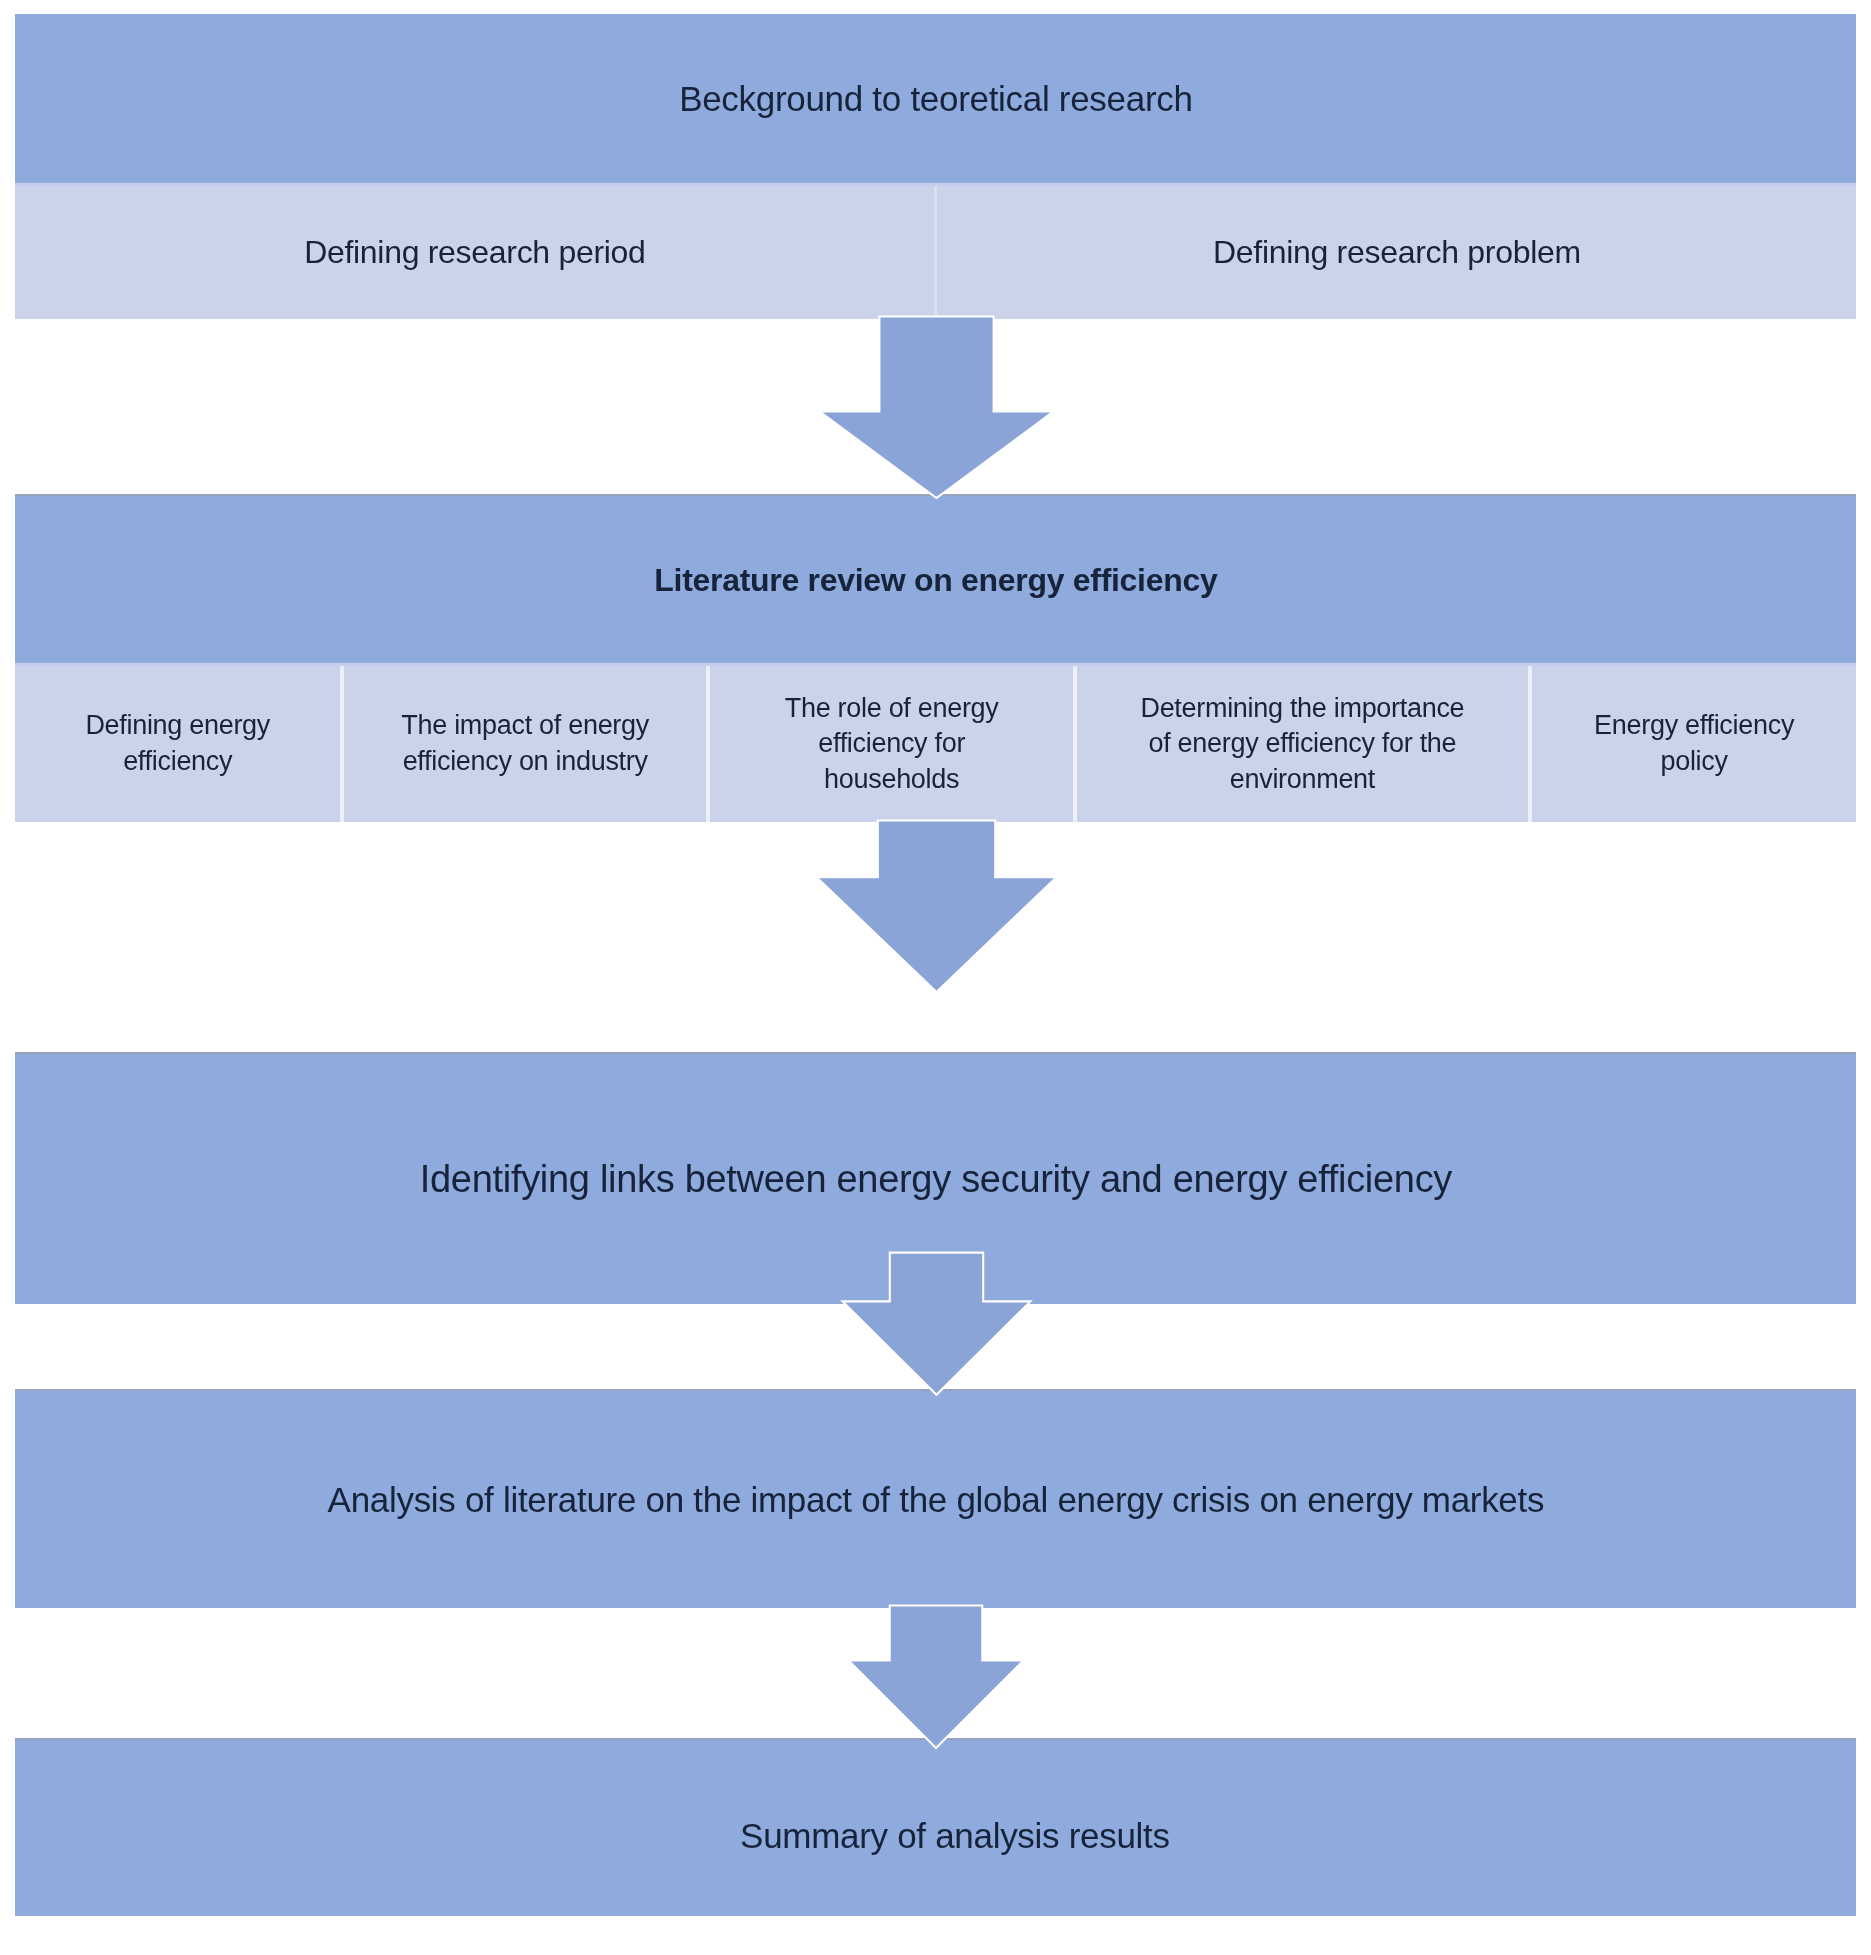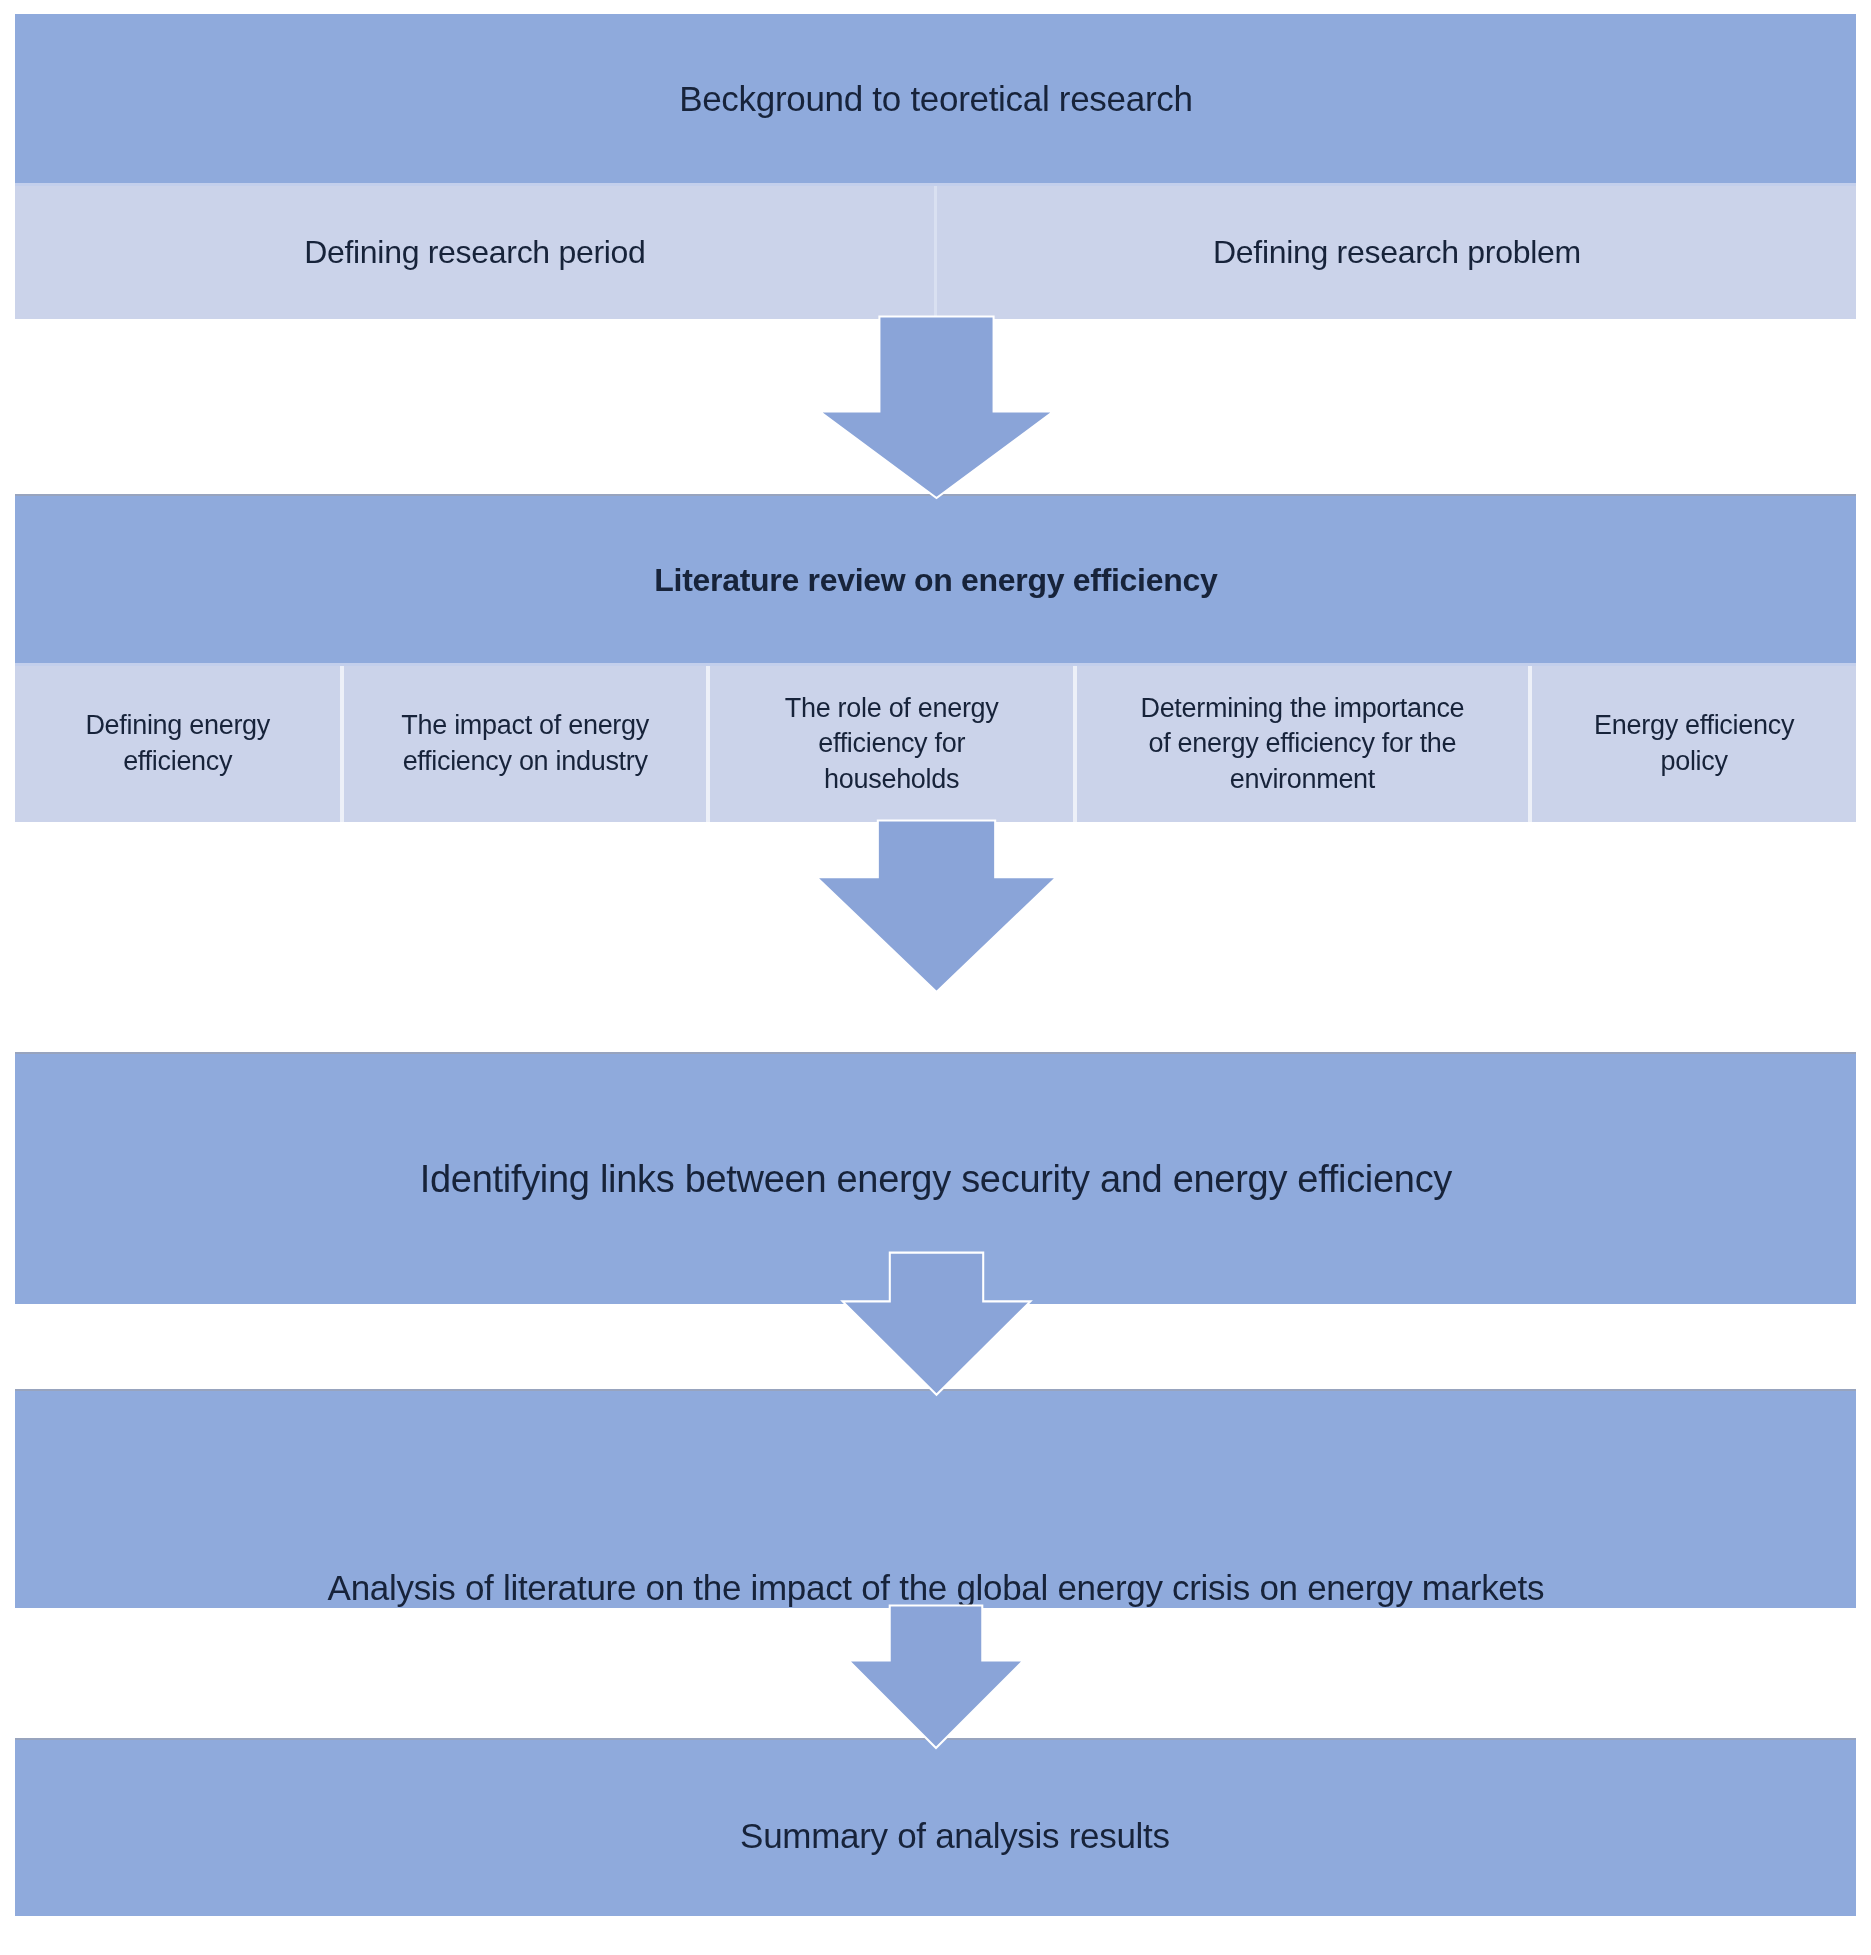--- a/index.html
+++ b/index.html
@@ -48,21 +48,21 @@
   .t-lg{font-size:35px;}
   .t-md{font-size:32px;}
   .t-sm{font-size:27px;line-height:1.32;}
 
   
   #band-background{top:14px;height:169px;}
   #row-defining{top:183px;height:136px;}
   #band-literature{top:494px;height:170px;font-weight:bold;}
   #row-subtopics{top:663px;height:159px;}
   #band-links{top:1052px;height:252px;}
-  #band-analysis{top:1389px;height:219px;align-items:flex-end;}
+  #band-analysis{top:1389px;height:219px;}
   #band-summary{top:1738px;height:193px;padding-left:38px;}
 
   #arrow-1{left:817px;top:319px;width:239px;height:179px;}
   #arrow-2{left:814px;top:823px;width:245px;height:169px;}
   #arrow-3{left:840px;top:1255px;width:193px;height:140px;}
   #arrow-4{left:846px;top:1608px;width:180px;height:140px;}
 
   
   #cell-sub-0{flex:628 1 0;}
   #cell-sub-1{flex:704 1 0;}

